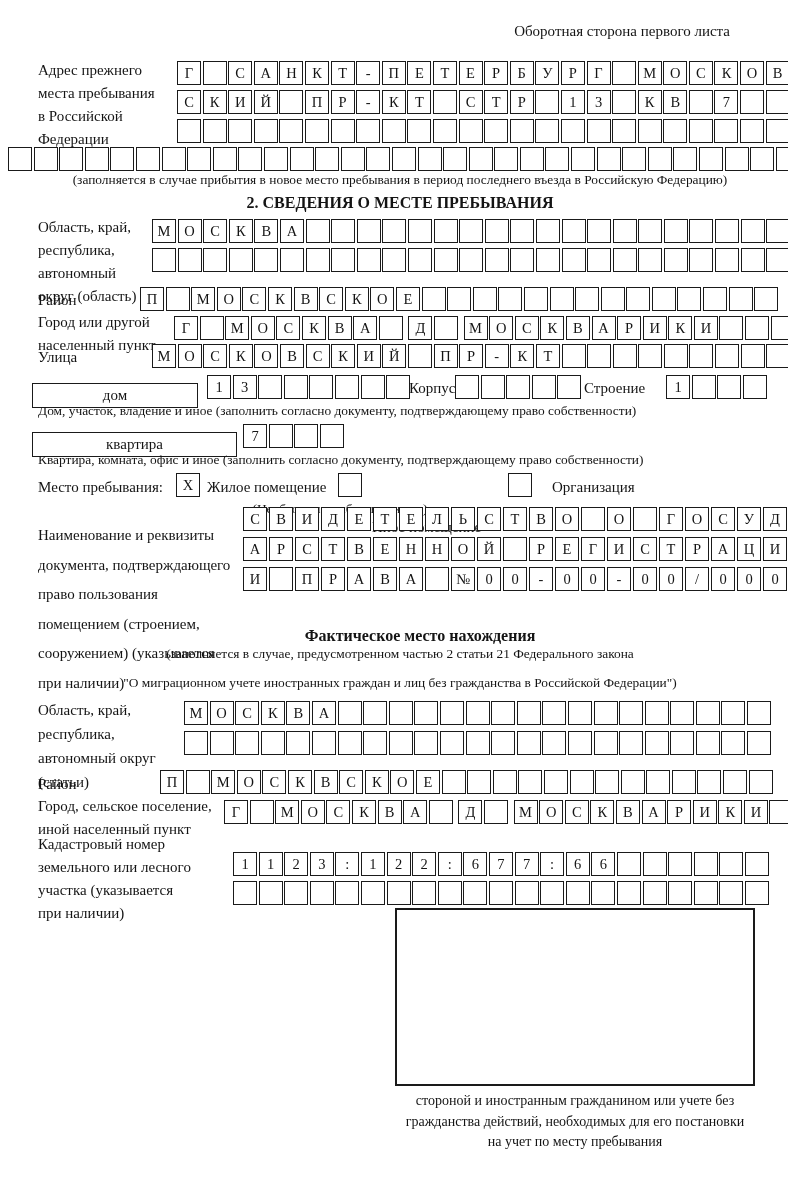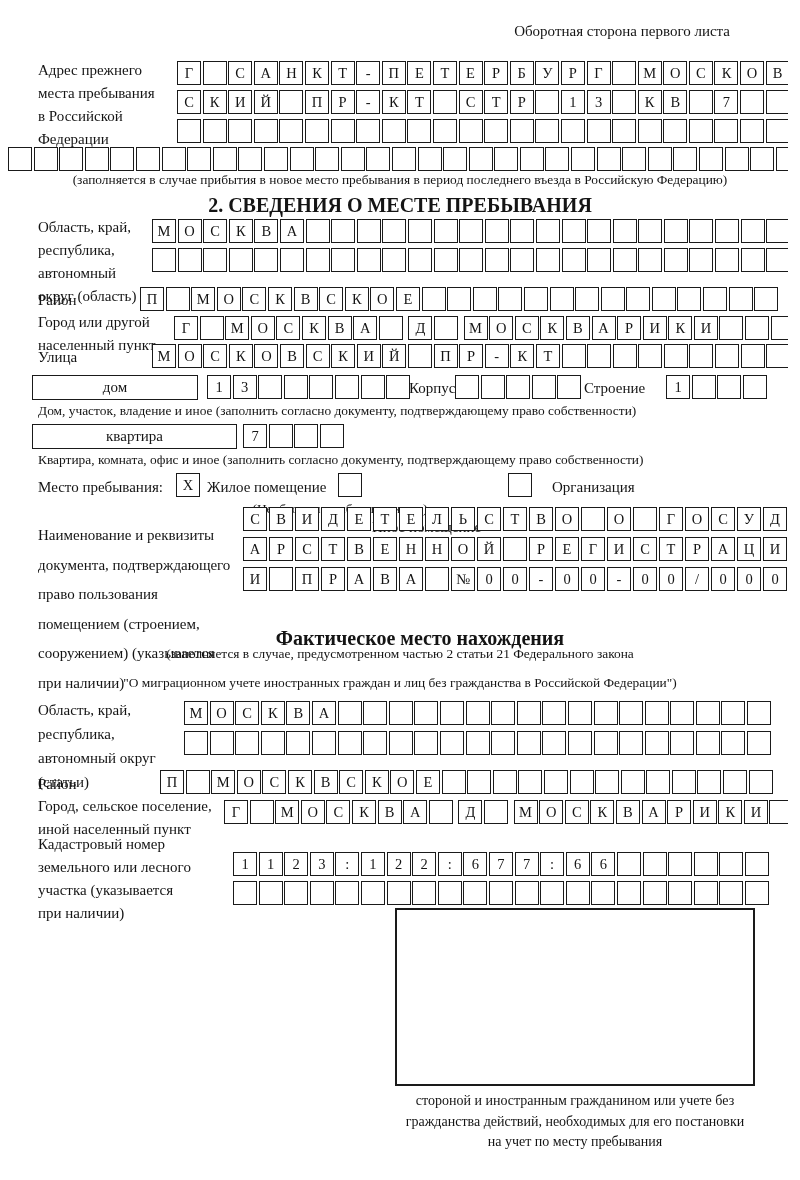--- a/index.html
+++ b/index.html
@@ -11,26 +11,26 @@
   .cell{width:24px;height:24px;box-sizing:border-box;border:1.6px solid #1a1a1a;background:#fff;
         display:flex;align-items:center;justify-content:center;font-size:14.5px;line-height:1;}
   .cell.wgap{margin-right:4px;}
   .lbl{font-size:15px;line-height:23px;}
   .lh24{line-height:24px;}
   .lh29{line-height:29.5px;}
   .cap{font-size:13.4px;}
   .ctr{width:800px;text-align:center;left:0;}
   .bold{font-weight:bold;}
   .boxlbl{box-sizing:border-box;border:1.6px solid #1a1a1a;background:#fff;
-          display:flex;align-items:center;justify-content:center;font-size:15px;}
+          display:flex;align-items:center;justify-content:center;font-size:15px;margin-top:8px;}
   .chk{width:24px;height:24px;box-sizing:border-box;border:1.6px solid #1a1a1a;background:#fff;
        display:flex;align-items:center;justify-content:center;font-size:14.5px;}
   .bigbox{box-sizing:border-box;border:2px solid #1a1a1a;background:#fff;}
   .lines div{white-space:nowrap;}
-  .t155{font-size:20px;}
+  .t155{font-size:16px;}
   .t14{font-size:14px;line-height:20.5px;}
 </style>
 </head>
 <body>
 
 <div class="page">
 
   <div class="abs lbl" style="top:20px;right:58px;">Оборотная сторона первого листа</div>
 
   <div class="abs lbl lines" style="left:38px;top:59px;">

